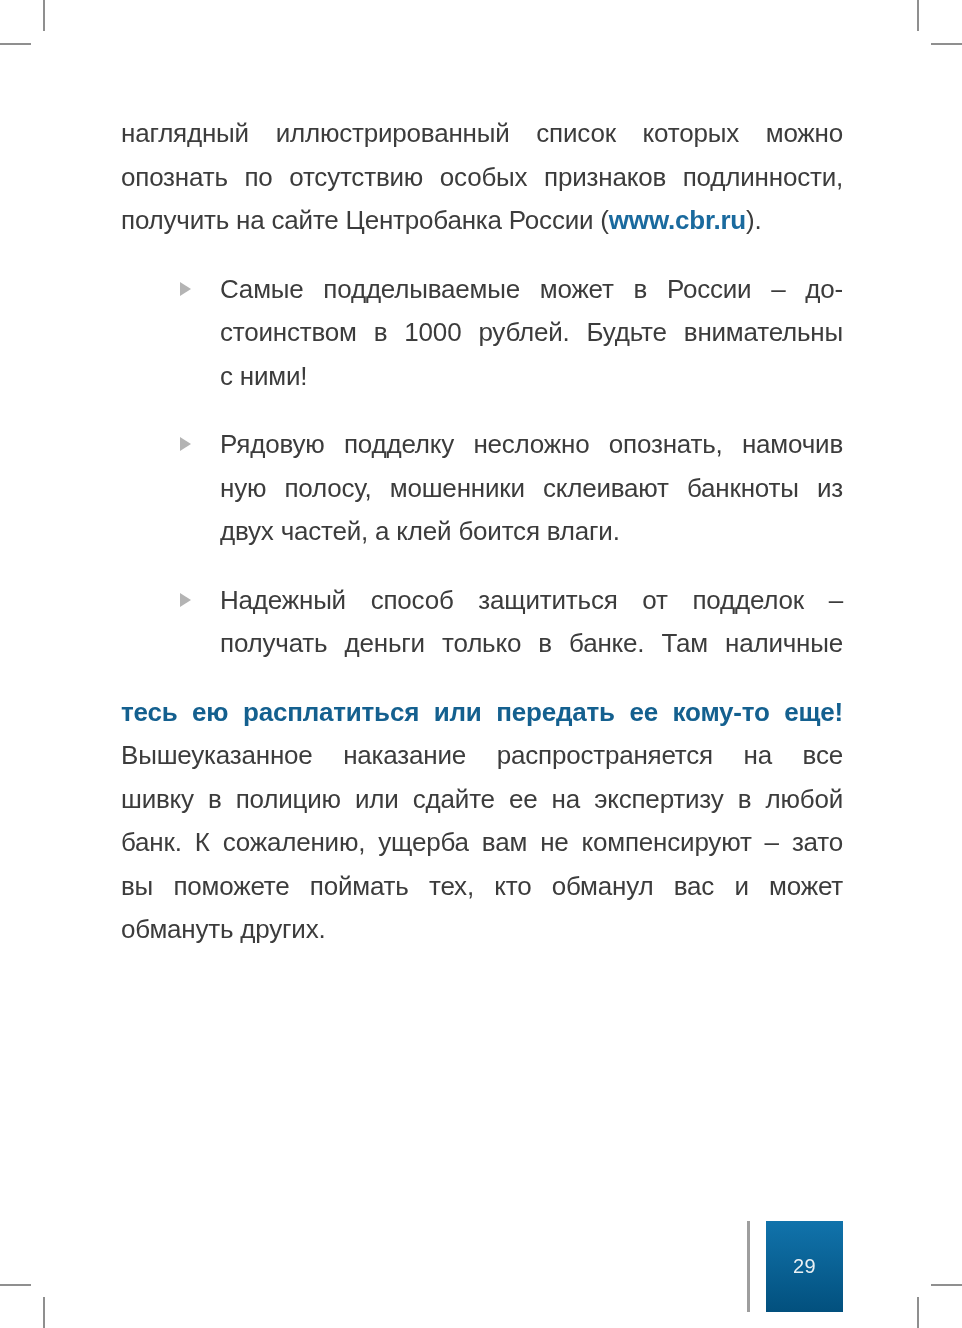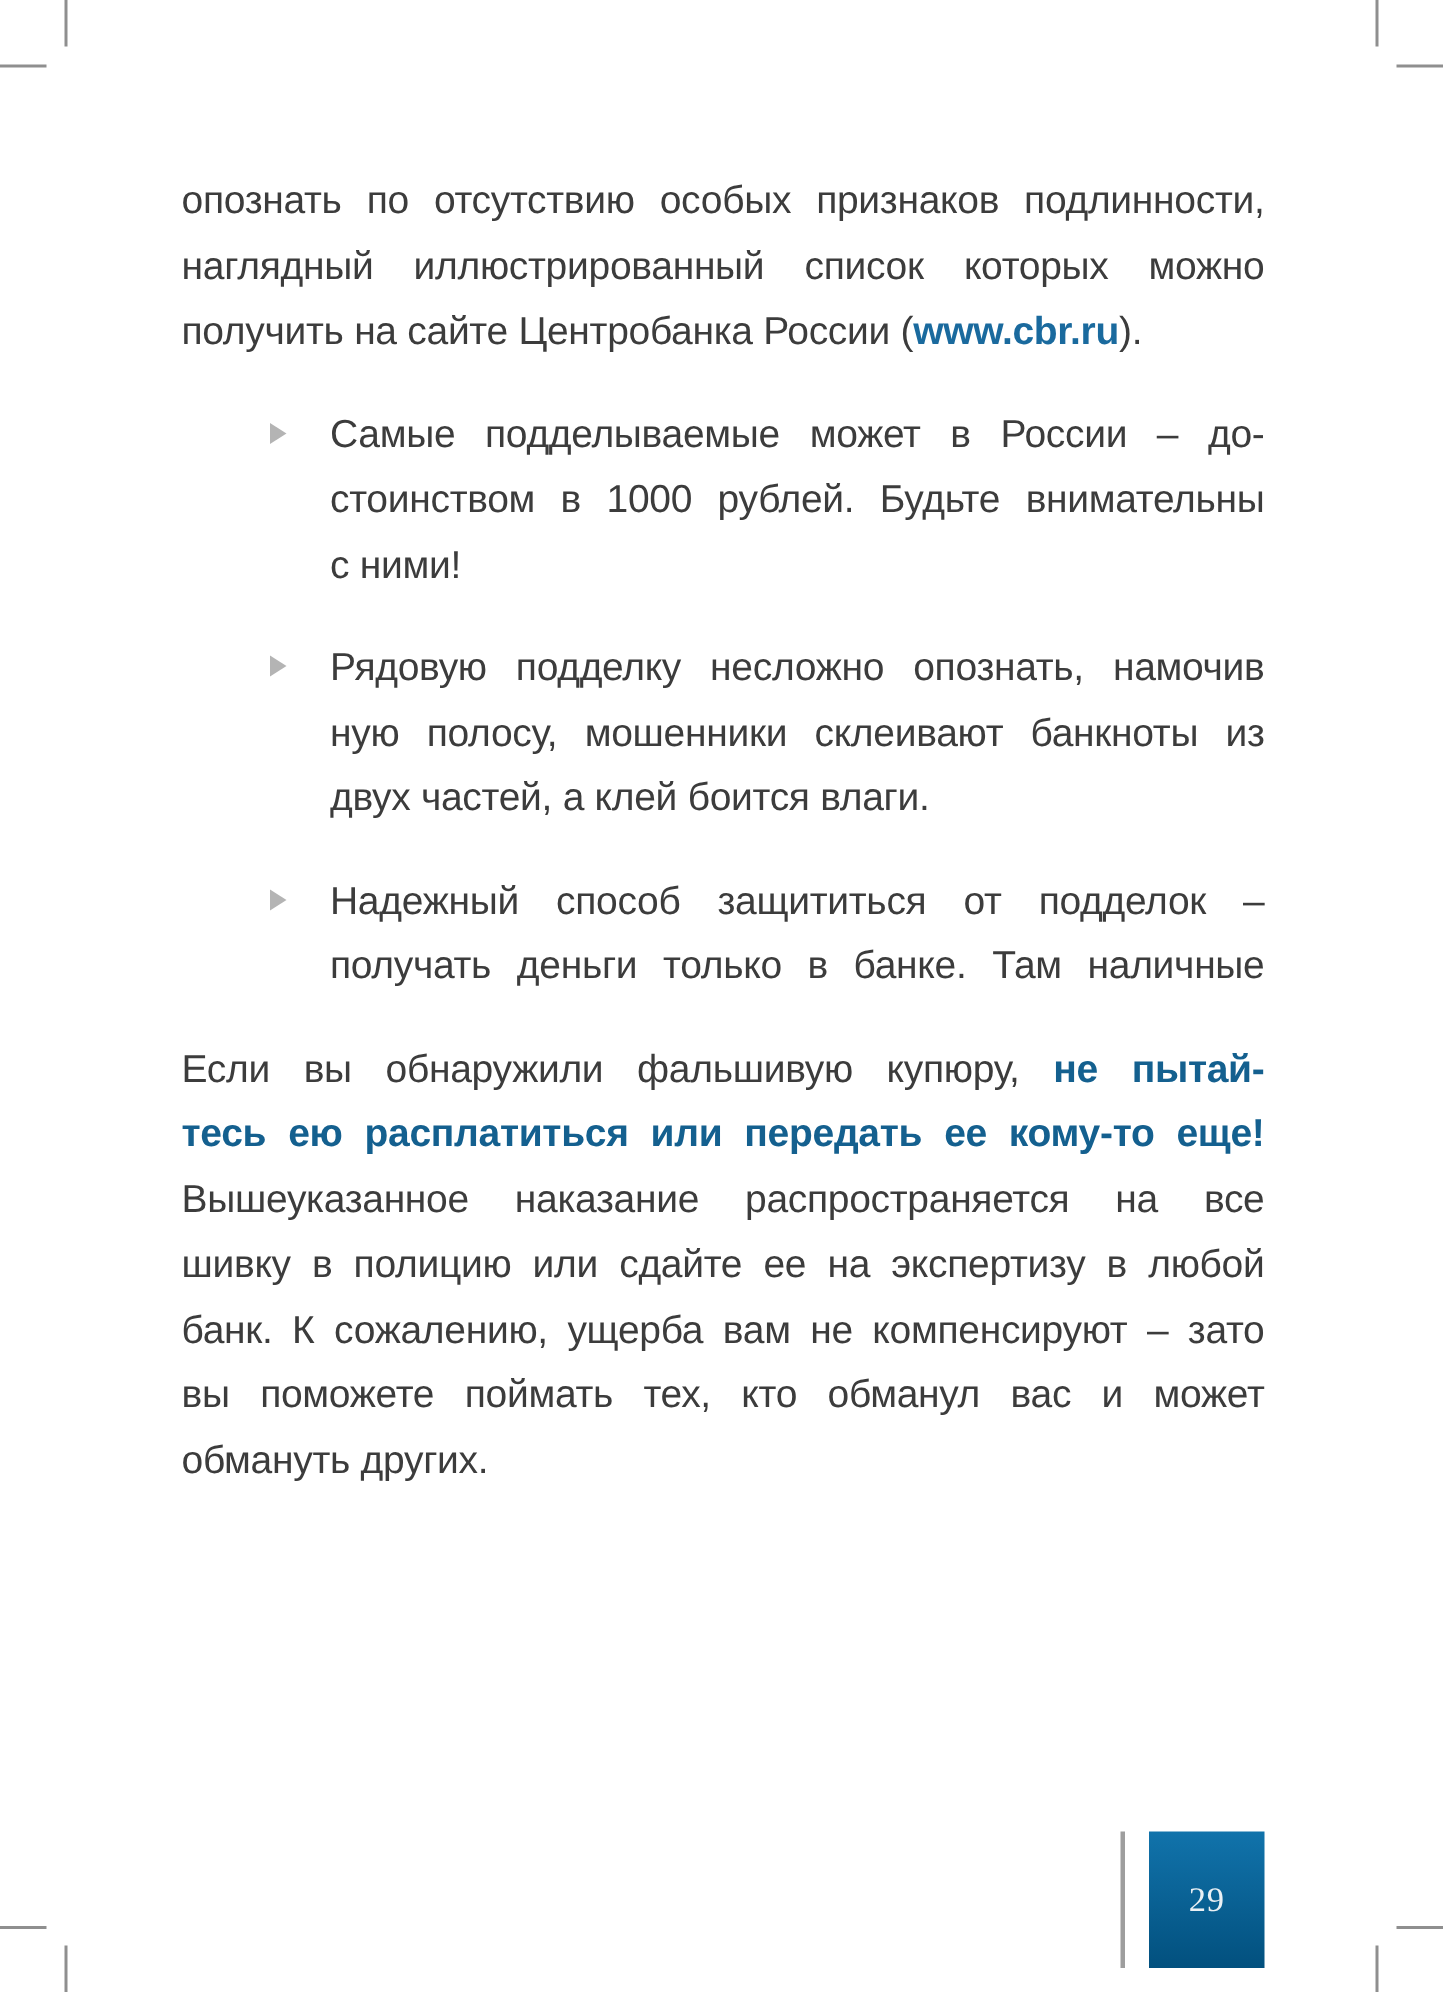--- a/index.html
+++ b/index.html
@@ -63,64 +63,62 @@
     position: absolute;
     left: 766px; top: 1221px;
     width: 77px; height: 91px;
     background: linear-gradient(to bottom, var(--box-top, #1173ab), var(--box-bottom, #02507e));
     display: flex;
     align-items: center;
     justify-content: center;
   }
   .page-number {
     color: var(--page-num-color, #eaf0f4);
-    font-size: 23px;
+    font-size: 20px;
     letter-spacing: 0.5px;
-    font-family: Liberation Serif, serif;
   }
 </style>
 </head>
 <body>
 
 <div class="page">
 
   <div class="crop v tl-v"></div>
   <div class="crop h tl-h"></div>
   <div class="crop v tr-v"></div>
   <div class="crop h tr-h"></div>
   <div class="crop h bl-h"></div>
   <div class="crop v bl-v"></div>
   <div class="crop h br-h"></div>
   <div class="crop v br-v"></div>
 
   <main class="content">
       <div class="para">
+        <div class="line fill"><span>наглядный иллюстрированный список которых можно</span></div>
         <div class="line fill"><span>опознать по отсутствию особых признаков подлинности,</span></div>
-        <div class="line fill"><span>наглядный иллюстрированный список которых можно</span></div>
         <div class="line"><span>получить на сайте Центробанка России (</span><span class="link">www.cbr.ru</span><span>).</span></div>
       </div>
       <div class="para bullet">
         <span class="marker"></span>
         <div class="line fill"><span>Самые подделываемые может в России – до-</span></div>
         <div class="line fill"><span>стоинством в 1000 рублей. Будьте внимательны</span></div>
         <div class="line"><span>с ними!</span></div>
       </div>
       <div class="para bullet">
         <span class="marker"></span>
         <div class="line fill"><span>Рядовую подделку несложно опознать, намочив</span></div>
         <div class="line fill"><span>ную полосу, мошенники склеивают банкноты из</span></div>
         <div class="line"><span>двух частей, а клей боится влаги.</span></div>
       </div>
       <div class="para bullet">
         <span class="marker"></span>
         <div class="line fill"><span>Надежный способ защититься от подделок –</span></div>
         <div class="line fill"><span>получать деньги только в банке. Там наличные</span></div>
       </div>
       <div class="para">
-        <div class="line fill"><span>Если вы обнаружили фальшивую купюру, </span><span class="strong">не пытай-</span></div>
         <div class="line fill"><span class="strong">тесь ею расплатиться или передать ее кому-то еще!</span></div>
         <div class="line fill"><span>Вышеуказанное наказание распространяется на все</span></div>
         <div class="line fill"><span>шивку в полицию или сдайте ее на экспертизу в любой</span></div>
         <div class="line fill"><span>банк. К сожалению, ущерба вам не компенсируют – зато</span></div>
         <div class="line fill"><span>вы поможете поймать тех, кто обманул вас и может</span></div>
         <div class="line"><span>обмануть других.</span></div>
       </div>
     </main>
 
   <div class="footer-bar"></div>

